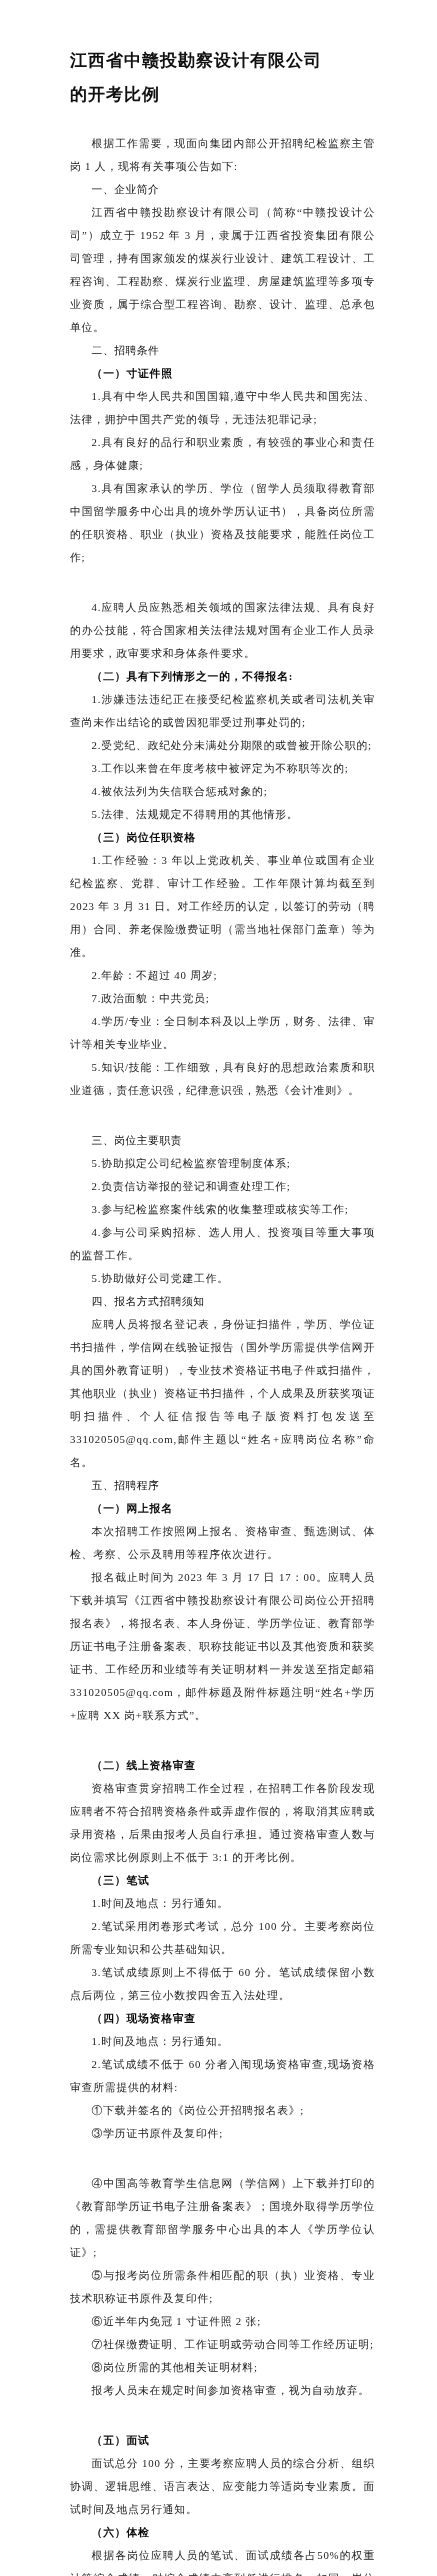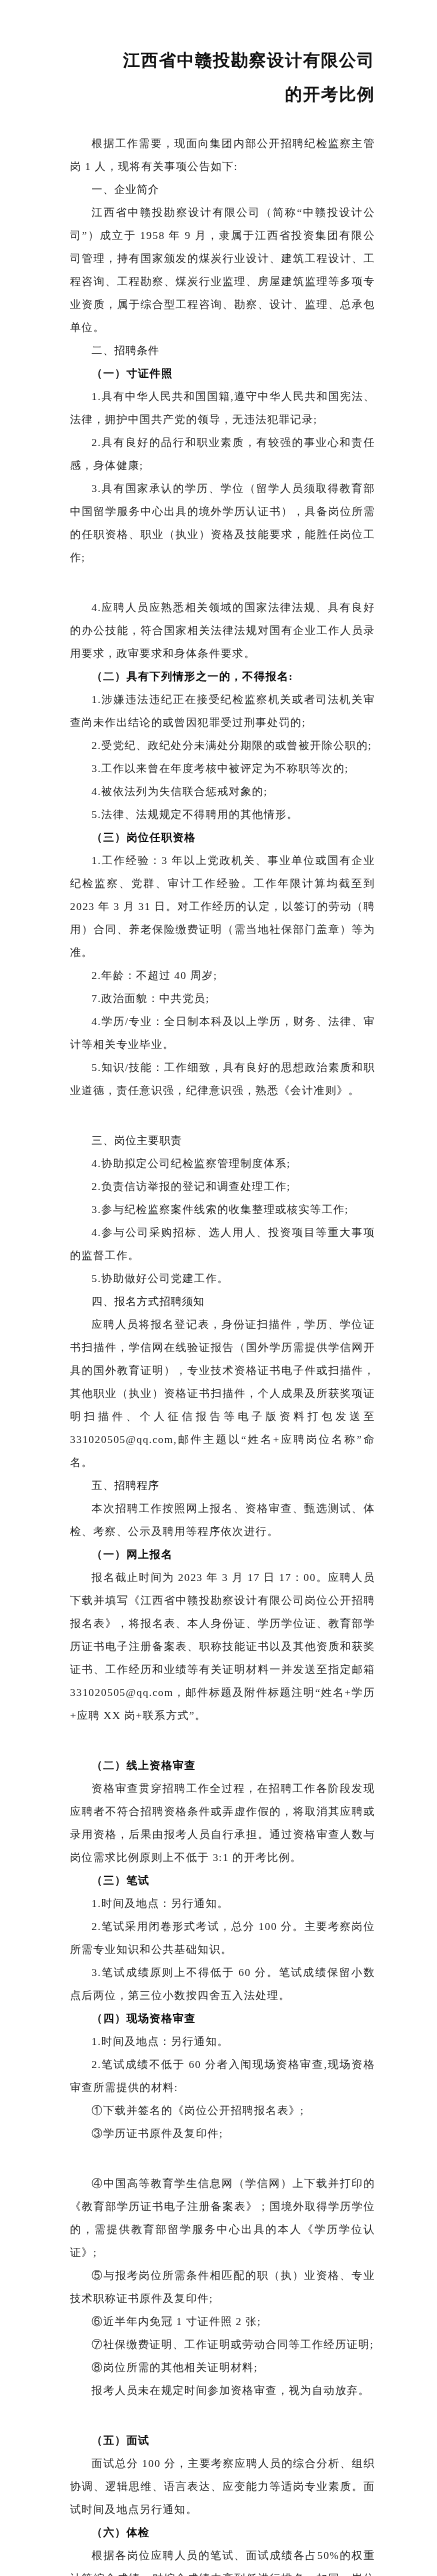--- a/index.html
+++ b/index.html
@@ -11,21 +11,21 @@
     width: 438px;
     height: 3575px;
     overflow: hidden;
     color: #161616;
     font-family: "Liberation Serif", "DejaVu Serif", serif;
   }
   .doc {
     padding: 44px 63px 0 70px; 
   }
   .title-block {
-    text-align: right;
+    text-align: left;
   }
   .title-line {
     font-size: 17px;
     font-weight: bold;
     line-height: 34px;
     letter-spacing: 1px;
     color: #101010;
     font-family: "Liberation Serif", "DejaVu Serif", serif;
   }
   .body-blocks {
@@ -59,50 +59,50 @@
 <body>
 
 <div class="doc">
   <div class="title-block">
     <div class="title-line">江西省中赣投勘察设计有限公司</div>
     <div class="title-line">的开考比例</div>
   </div>
   <div class="body-blocks">
       <div class="blk p">根据工作需要，现面向集团内部公开招聘纪检监察主管岗 1 人，现将有关事项公告如下:</div>
       <div class="blk h1">一、企业简介</div>
-      <div class="blk p">江西省中赣投勘察设计有限公司（简称“中赣投设计公司”）成立于 1958 年 9 月，隶属于江西省投资集团有限公司管理，持有国家颁发的煤炭行业设计、建筑工程设计、工程咨询、工程勘察、煤炭行业监理、房屋建筑监理等多项专业资质，属于综合型工程咨询、勘察、设计、监理、总承包单位。</div>
+      <div class="blk p">江西省中赣投勘察设计有限公司（简称“中赣投设计公司”）成立于 1952 年 3 月，隶属于江西省投资集团有限公司管理，持有国家颁发的煤炭行业设计、建筑工程设计、工程咨询、工程勘察、煤炭行业监理、房屋建筑监理等多项专业资质，属于综合型工程咨询、勘察、设计、监理、总承包单位。</div>
       <div class="blk h1">二、招聘条件</div>
       <div class="blk h2">（一）寸证件照</div>
       <div class="blk p">1.具有中华人民共和国国籍,遵守中华人民共和国宪法、法律，拥护中国共产党的领导，无违法犯罪记录;</div>
       <div class="blk p">2.具有良好的品行和职业素质，有较强的事业心和责任感，身体健康;</div>
       <div class="blk p">3.具有国家承认的学历、学位（留学人员须取得教育部中国留学服务中心出具的境外学历认证书），具备岗位所需的任职资格、职业（执业）资格及技能要求，能胜任岗位工作;</div>
       <div class="blk p gap">4.应聘人员应熟悉相关领域的国家法律法规、具有良好的办公技能，符合国家相关法律法规对国有企业工作人员录用要求，政审要求和身体条件要求。</div>
       <div class="blk h2">（二）具有下列情形之一的，不得报名:</div>
       <div class="blk p">1.涉嫌违法违纪正在接受纪检监察机关或者司法机关审查尚未作出结论的或曾因犯罪受过刑事处罚的;</div>
       <div class="blk p">2.受党纪、政纪处分未满处分期限的或曾被开除公职的;</div>
       <div class="blk p">3.工作以来曾在年度考核中被评定为不称职等次的;</div>
       <div class="blk p">4.被依法列为失信联合惩戒对象的;</div>
       <div class="blk p">5.法律、法规规定不得聘用的其他情形。</div>
       <div class="blk h2">（三）岗位任职资格</div>
       <div class="blk p">1.工作经验：3 年以上党政机关、事业单位或国有企业纪检监察、党群、审计工作经验。工作年限计算均截至到 2023 年 3 月 31 日。对工作经历的认定，以签订的劳动（聘用）合同、养老保险缴费证明（需当地社保部门盖章）等为准。</div>
       <div class="blk p">2.年龄：不超过 40 周岁;</div>
       <div class="blk p">7.政治面貌：中共党员;</div>
       <div class="blk p">4.学历/专业：全日制本科及以上学历，财务、法律、审计等相关专业毕业。</div>
       <div class="blk p">5.知识/技能：工作细致，具有良好的思想政治素质和职业道德，责任意识强，纪律意识强，熟悉《会计准则》。</div>
       <div class="blk h1 gap">三、岗位主要职责</div>
-      <div class="blk p">4.协助拟定公司纪检监察管理制度体系;</div>
+      <div class="blk p">5.协助拟定公司纪检监察管理制度体系;</div>
       <div class="blk p">2.负责信访举报的登记和调查处理工作;</div>
       <div class="blk p">3.参与纪检监察案件线索的收集整理或核实等工作;</div>
       <div class="blk p">4.参与公司采购招标、选人用人、投资项目等重大事项的监督工作。</div>
       <div class="blk p">5.协助做好公司党建工作。</div>
       <div class="blk h1">四、报名方式招聘须知</div>
       <div class="blk p">应聘人员将报名登记表，身份证扫描件，学历、学位证书扫描件，学信网在线验证报告（国外学历需提供学信网开具的国外教育证明），专业技术资格证书电子件或扫描件，其他职业（执业）资格证书扫描件，个人成果及所获奖项证明扫描件、个人征信报告等电子版资料打包发送至 331020505@qq.com,邮件主题以“姓名+应聘岗位名称”命名。</div>
       <div class="blk h1">五、招聘程序</div>
+      <div class="blk h2">（一）网上报名</div>
       <div class="blk p">本次招聘工作按照网上报名、资格审查、甄选测试、体检、考察、公示及聘用等程序依次进行。</div>
-      <div class="blk h2">（一）网上报名</div>
       <div class="blk p">报名截止时间为 2023 年 3 月 17 日 17：00。应聘人员下载并填写《江西省中赣投勘察设计有限公司岗位公开招聘报名表》，将报名表、本人身份证、学历学位证、教育部学历证书电子注册备案表、职称技能证书以及其他资质和获奖证书、工作经历和业绩等有关证明材料一并发送至指定邮箱 331020505@qq.com，邮件标题及附件标题注明“姓名+学历+应聘 XX 岗+联系方式”。</div>
       <div class="blk h2 gap">（二）线上资格审查</div>
       <div class="blk p">资格审查贯穿招聘工作全过程，在招聘工作各阶段发现应聘者不符合招聘资格条件或弄虚作假的，将取消其应聘或录用资格，后果由报考人员自行承担。通过资格审查人数与岗位需求比例原则上不低于 3:1 的开考比例。</div>
       <div class="blk h2">（三）笔试</div>
       <div class="blk p">1.时间及地点：另行通知。</div>
       <div class="blk p">2.笔试采用闭卷形式考试，总分 100 分。主要考察岗位所需专业知识和公共基础知识。</div>
       <div class="blk p">3.笔试成绩原则上不得低于 60 分。笔试成绩保留小数点后两位，第三位小数按四舍五入法处理。</div>
       <div class="blk h2">（四）现场资格审查</div>
       <div class="blk p">1.时间及地点：另行通知。</div>
       <div class="blk p">2.笔试成绩不低于 60 分者入闱现场资格审查,现场资格审查所需提供的材料:</div>

